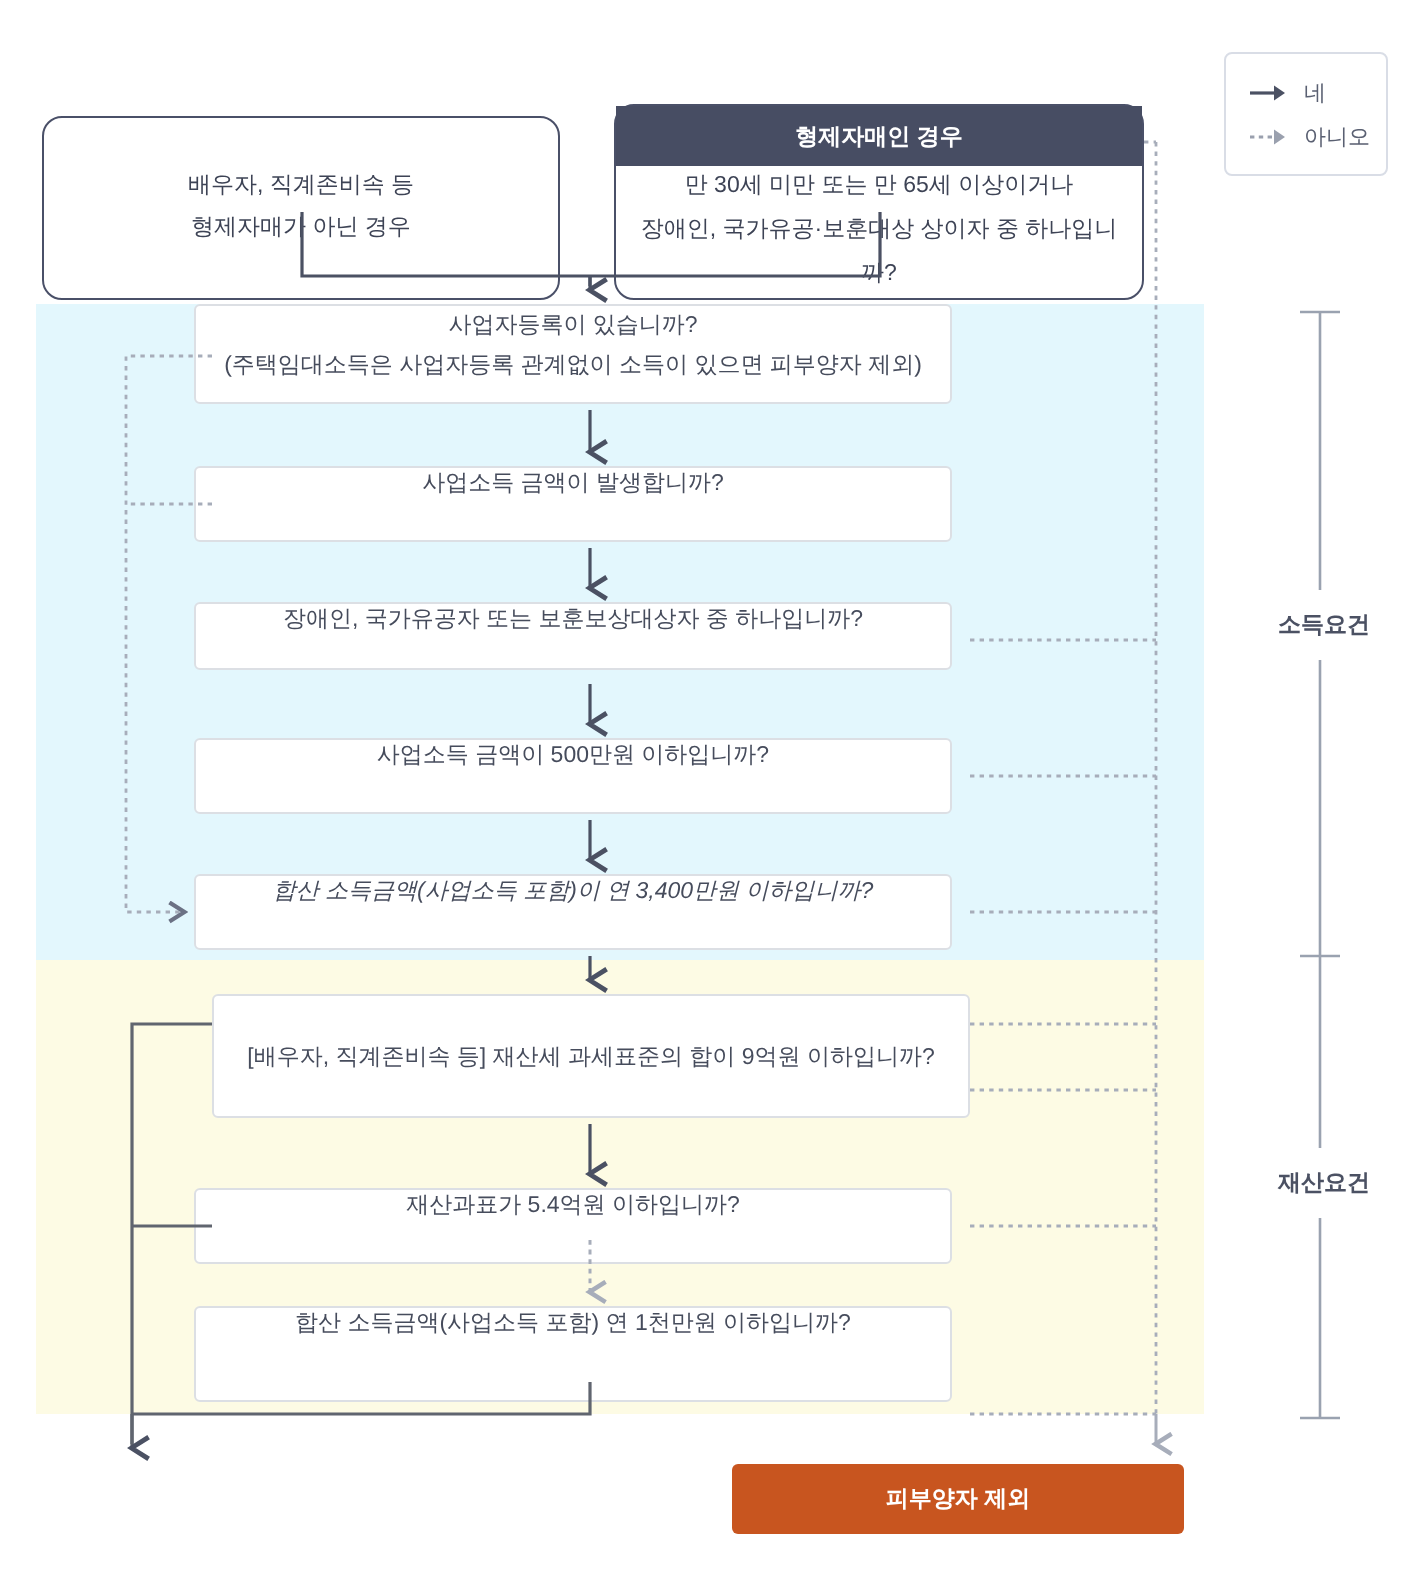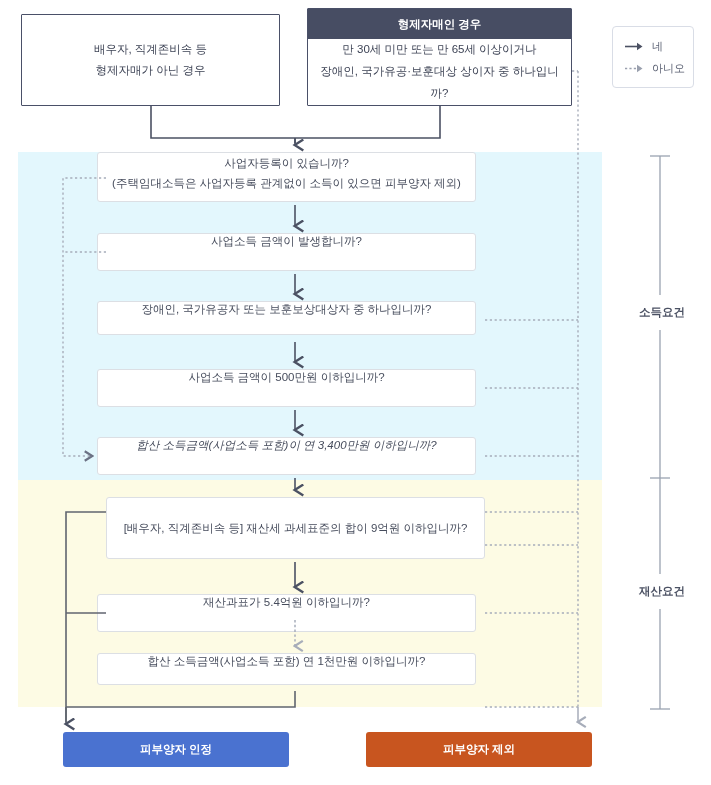--- a/index.html
+++ b/index.html
@@ -13,22 +13,23 @@
 
   
   .band { position: absolute; left: 18px; width: 584px; }
   #band-income   { top: 152px; height: 328px; background: #e3f7fd; }
   #band-property { top: 480px; height: 227px; background: #fdfbe4; }
 
   
   .topbox {
     position: absolute;
     border: 1.6px solid #4a5068;
-    border-radius: 1px;
+    border-radius: 10px;
     background: #fff;
+    margin-top: 44px;
   }
   #top-left {
     left: 21px; top: 14px; width: 259px; height: 92px;
     display: flex; align-items: center; justify-content: center;
   }
   #top-left .tl-text {
     text-align: center; font-size: 11.5px; color: #3d4355; line-height: 1.85;
   }
   #top-right { left: 307px; top: 8px; width: 265px; height: 98px; }
   #top-right .hdr {
@@ -159,21 +160,21 @@
   </div>
 
   <div class="qbox-split" style="top:497px; height:62px;">
     <div class="half">[배우자, 직계존비속 등] 재산세 과세표준의 합이 9억원 이하입니까?</div>
   </div>
 
   <div class="qbox" style="top:594px; height:38px;">
     <span>재산과표가 5.4억원 이하입니까?</span>
   </div>
 
-  <div class="qbox" style="top:653px; height:32px;">
+  <div class="qbox" style="top:653px; height:48px;">
     <span>합산 소득금액(사업소득 포함) 연 1천만원 이하입니까?</span>
   </div>
 
   <svg id="wires">
     <defs>
       <marker id="ah-solid" markerWidth="9" markerHeight="9" refX="4" refY="7.4" orient="auto">
         <path d="M0.6,2.2 L4,7.6 L7.4,2.2" fill="none" stroke="#4b5163" stroke-width="1.5"></path>
       </marker>
       <marker id="ah-solid-r" markerWidth="9" markerHeight="9" refX="7.4" refY="4" orient="auto">
         <path d="M2.2,0.6 L7.6,4 L2.2,7.4" fill="none" stroke="#6b7184" stroke-width="1.5"></path>
@@ -236,16 +237,15 @@
     <g>
       <line x1="660" y1="478" x2="660" y2="574" stroke="#9aa2b0" stroke-width="1.3"></line>
       <line x1="660" y1="609" x2="660" y2="709" stroke="#9aa2b0" stroke-width="1.3"></line>
       <line x1="650" y1="709" x2="670" y2="709" stroke="#9aa2b0" stroke-width="1.3"></line>
     </g>
   </svg>
 
   <div class="req-label" id="label-income">소득요건</div>
   <div class="req-label" id="label-property">재산요건</div>
 
-  <div class="result" id="result-accept">피부양자 인정</div>
   <div class="result" id="result-exclude">피부양자 제외</div>
 
 </div>
 
 </body></html>

